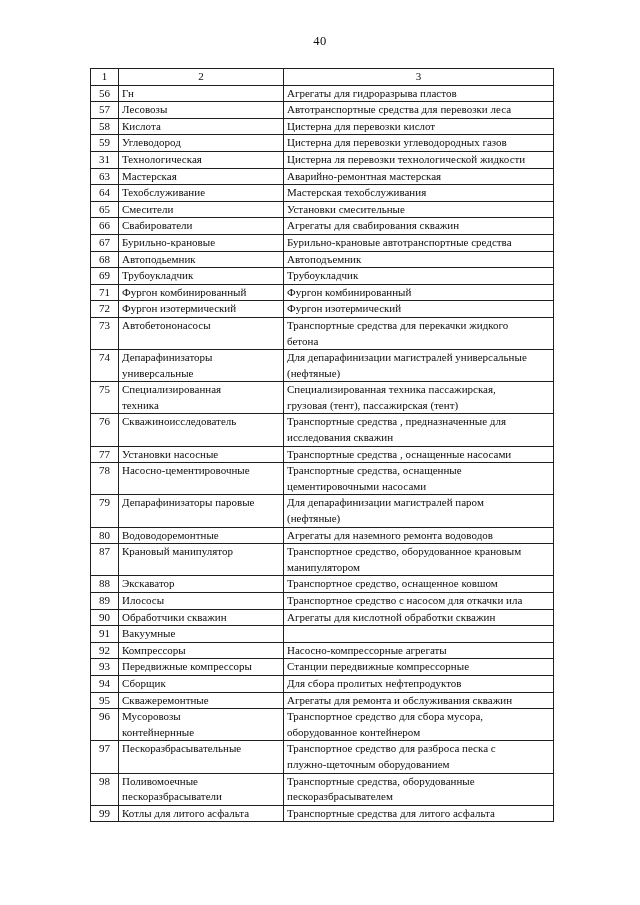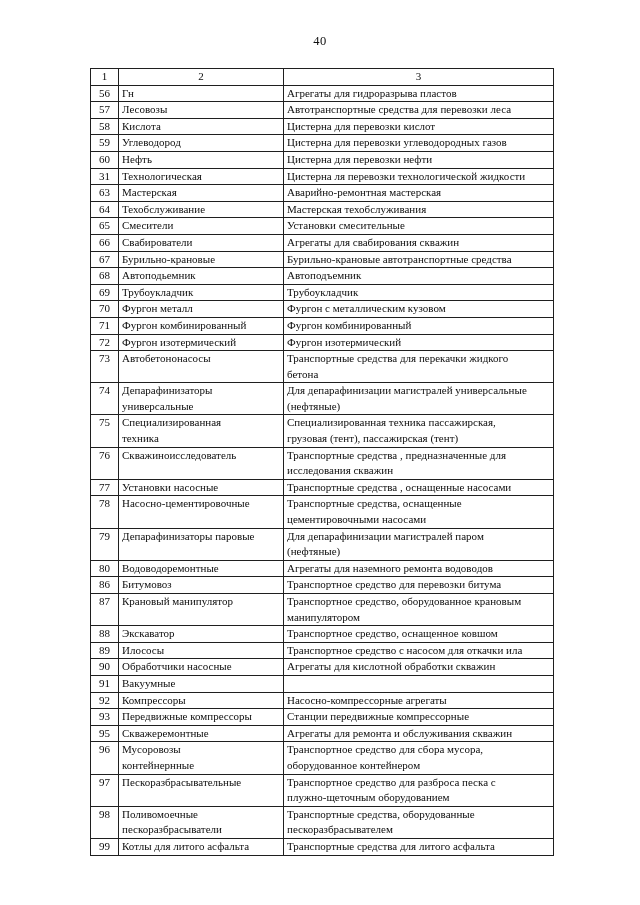--- a/index.html
+++ b/index.html
@@ -89,25 +89,20 @@
         <td class="col-num">58</td>
         <td class="col-name">Кислота</td>
         <td class="col-desc">Цистерна для перевозки кислот</td>
       </tr>
       <tr>
         <td class="col-num">59</td>
         <td class="col-name">Углеводород</td>
         <td class="col-desc">Цистерна для перевозки углеводородных газов</td>
       </tr>
       <tr>
-        <td class="col-num">60</td>
-        <td class="col-name">Нефть</td>
-        <td class="col-desc">Цистерна для перевозки нефти</td>
-      </tr>
-      <tr>
         <td class="col-num">31</td>
         <td class="col-name">Технологическая</td>
         <td class="col-desc">Цистерна ля перевозки технологической жидкости</td>
       </tr>
       <tr>
         <td class="col-num">63</td>
         <td class="col-name">Мастерская</td>
         <td class="col-desc">Аварийно-ремонтная мастерская</td>
       </tr>
       <tr>
@@ -132,25 +127,20 @@
       </tr>
       <tr>
         <td class="col-num">68</td>
         <td class="col-name">Автоподьемник</td>
         <td class="col-desc">Автоподъемник</td>
       </tr>
       <tr>
         <td class="col-num">69</td>
         <td class="col-name">Трубоукладчик</td>
         <td class="col-desc">Трубоукладчик</td>
-      </tr>
-      <tr>
-        <td class="col-num">70</td>
-        <td class="col-name">Фургон металл</td>
-        <td class="col-desc">Фургон с металлическим кузовом</td>
       </tr>
       <tr>
         <td class="col-num">71</td>
         <td class="col-name">Фургон комбинированный</td>
         <td class="col-desc">Фургон комбинированный</td>
       </tr>
       <tr>
         <td class="col-num">72</td>
         <td class="col-name">Фургон изотермический</td>
         <td class="col-desc">Фургон изотермический</td>
@@ -197,59 +187,59 @@
         <td class="col-name">Депарафинизаторы паровые</td>
         <td class="col-desc">Для депарафинизации магистралей паром
 (нефтяные)</td>
       </tr>
       <tr>
         <td class="col-num">80</td>
         <td class="col-name">Водоводоремонтные</td>
         <td class="col-desc">Агрегаты для наземного ремонта водоводов</td>
       </tr>
       <tr>
-        <td class="col-num">86</td>
-        <td class="col-name">Битумовоз</td>
-        <td class="col-desc">Транспортное средство для перевозки битума</td>
-      </tr>
-      <tr>
         <td class="col-num">87</td>
         <td class="col-name">Крановый манипулятор</td>
         <td class="col-desc">Транспортное средство, оборудованное крановым
 манипулятором</td>
       </tr>
       <tr>
         <td class="col-num">88</td>
         <td class="col-name">Экскаватор</td>
         <td class="col-desc">Транспортное средство, оснащенное ковшом</td>
       </tr>
       <tr>
         <td class="col-num">89</td>
         <td class="col-name">Илососы</td>
         <td class="col-desc">Транспортное средство с  насосом для откачки ила</td>
       </tr>
       <tr>
         <td class="col-num">90</td>
-        <td class="col-name">Обработчики насосные</td>
+        <td class="col-name">Обработчики скважин</td>
         <td class="col-desc">Агрегаты для кислотной обработки скважин</td>
       </tr>
       <tr>
         <td class="col-num">91</td>
         <td class="col-name">Вакуумные</td>
         <td class="col-desc"></td>
       </tr>
       <tr>
         <td class="col-num">92</td>
         <td class="col-name">Компрессоры</td>
         <td class="col-desc">Насосно-компрессорные агрегаты</td>
       </tr>
       <tr>
         <td class="col-num">93</td>
         <td class="col-name">Передвижные компрессоры</td>
         <td class="col-desc">Станции передвижные компрессорные</td>
+      </tr>
+      <tr>
+        <td class="col-num">94</td>
+        <td class="col-name">Сборщик</td>
+        <td class="col-desc">Для сбора пролитых нефтепродуктов</td>
       </tr>
       <tr>
         <td class="col-num">95</td>
         <td class="col-name">Скважеремонтные</td>
         <td class="col-desc">Агрегаты для ремонта и обслуживания скважин</td>
       </tr>
       <tr>
         <td class="col-num">96</td>
         <td class="col-name">Мусоровозы
 контейнернные</td>

